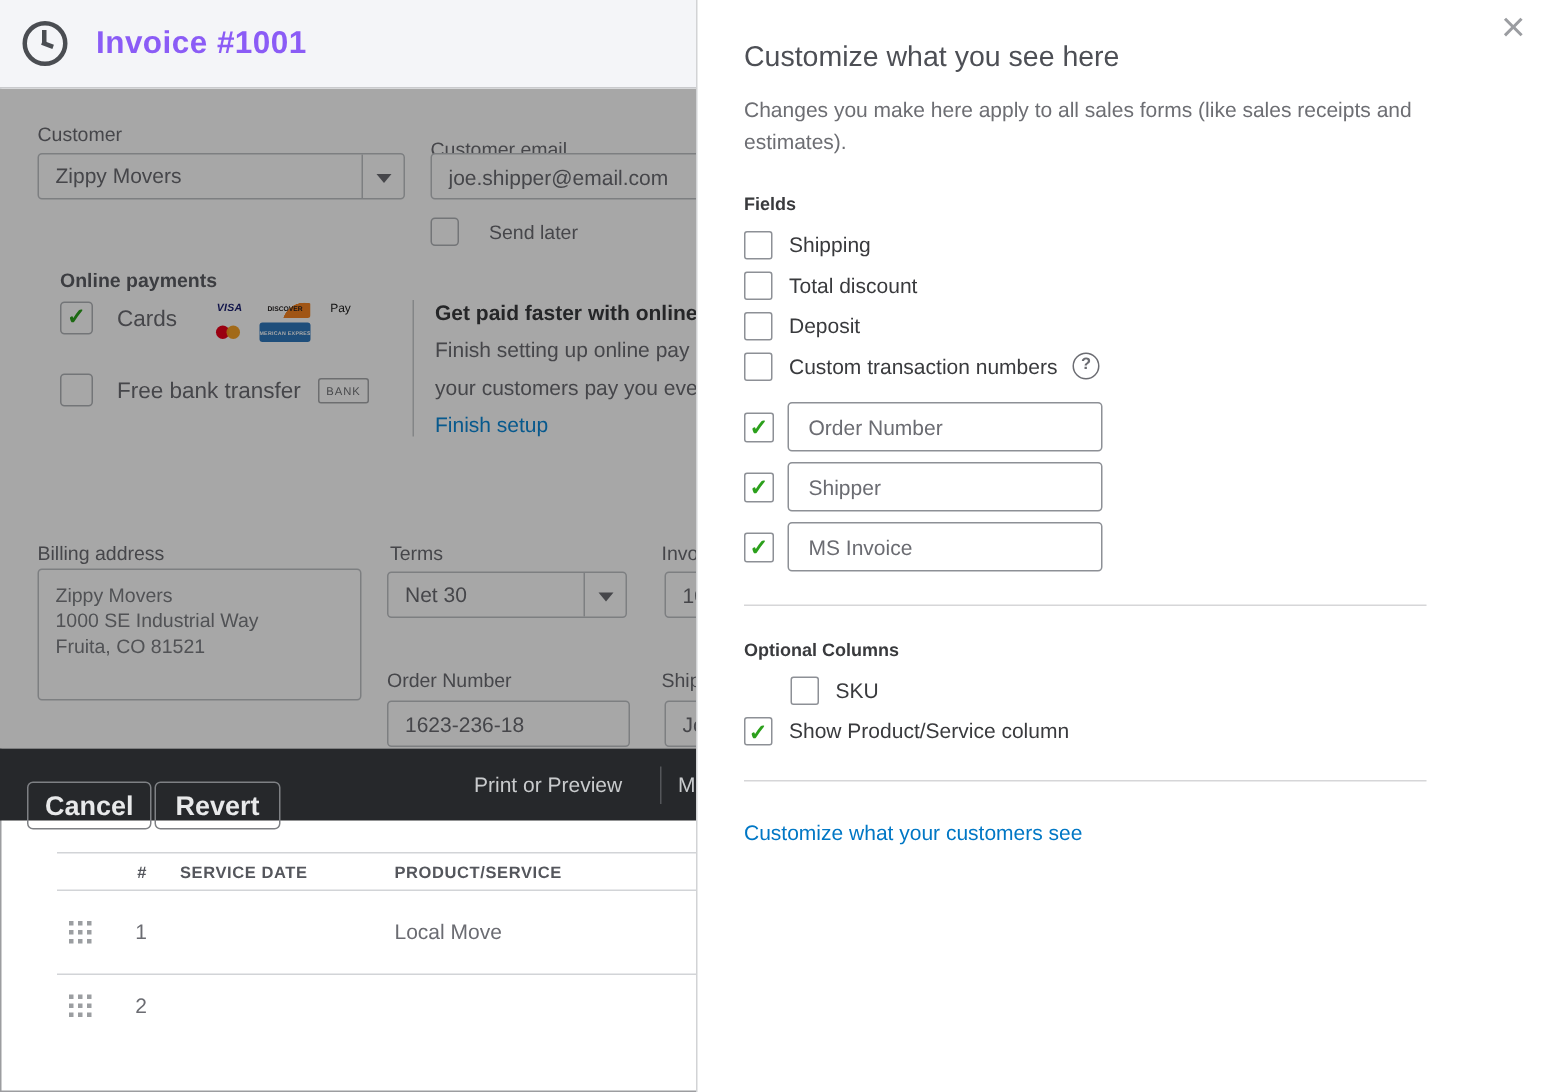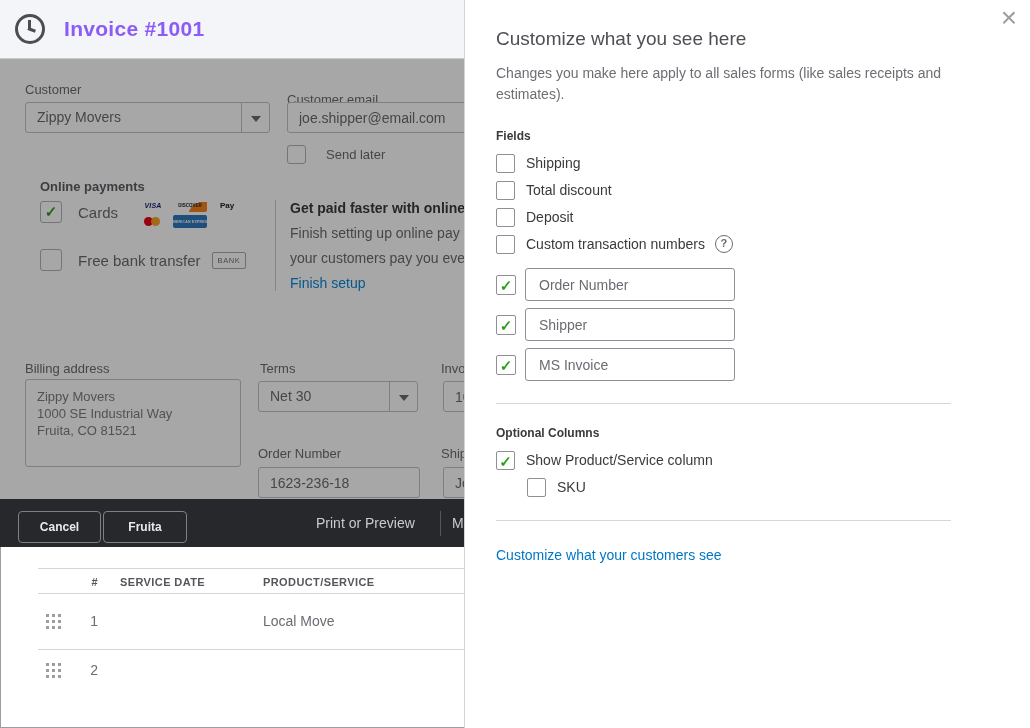--- a/index.html
+++ b/index.html
@@ -37,21 +37,21 @@
   .cb.checked::after { content:"\2713"; position:absolute; left:0; top:0; width:100%; height:100%;
         text-align:center; line-height:19px; font-size:15px; font-weight:700; color:#2ca01c; }
   .cb.noborder { border-color:transparent; }
 
   .cards-grid { display:grid; grid-template-columns:repeat(3,34px); gap:3px; }
   .card { height:13px; border-radius:2px; background:#fff; overflow:hidden; position:relative;
           display:flex; align-items:center; justify-content:center; }
   .card.visa span { color:#1a1f71; font-size:7px; font-weight:700; font-style:italic; letter-spacing:.2px; }
   .card.discover { background:radial-gradient(circle at 88% 135%, #f58220 0 42%, transparent 43%), #fff; }
   .card.discover span { color:#231f20; font-size:4.5px; font-weight:700; }
-  .card.applepay span { color:#1b1b1b; font-size:8px; font-weight:700; }
+  .card.applepay span { color:#1b1b1b; font-size:8px; font-weight:400; }
   .card.mc::before, .card.mc::after { content:""; position:absolute; top:2px; width:9px; height:9px; border-radius:50%; }
   .card.mc::before { left:8px; background:#eb001b; }
   .card.mc::after { left:15px; background:#f79e1b; opacity:.95; }
   .card.amex { background:#2e77bc; }
   .card.amex span { color:#fff; font-size:3.5px; font-weight:700; letter-spacing:.2px; white-space:nowrap; }
 
   .bank-badge { display:inline-block; border:1px solid #a7a9ac; border-radius:2px; background:#fff;
                 font-size:7.5px; letter-spacing:.6px; color:#6f7175; padding:3px 5px; }
 
   .getpaid { border-left:1px solid #c9cbce; padding-left:14px; width:200px; }
@@ -66,22 +66,22 @@
   .tbl { position:absolute; left:0; top:509px; right:0; bottom:0; }
   .hline { position:absolute; left:38px; right:0; height:1px; background:#d2d4d7; }
   .vline { position:absolute; top:0; bottom:0; width:0; border-left:1px dotted #b9bbbe; }
   .th { position:absolute; font-size:11px; font-weight:700; color:#54565c; letter-spacing:.4px; }
   .td { position:absolute; font-size:14px; color:#6b6c72; }
   .dots { position:absolute; width:3px; height:3px; background:#9b9ea1;
           box-shadow:6px 0 #9b9ea1,12px 0 #9b9ea1,0 6px #9b9ea1,6px 6px #9b9ea1,12px 6px #9b9ea1,0 12px #9b9ea1,6px 12px #9b9ea1,12px 12px #9b9ea1; }
 
   
   .inv-footer { position:relative; height:48px; background:#26282b; z-index:20; }
-  .btn { position:absolute; top:12px; height:32px; background:transparent; border:1px solid #7e8084;
-         border-radius:4px; color:#e8e9ea; font-size:12px; font-weight:700; font-family:"Liberation Sans",sans-serif; cursor:pointer; }
+  .btn { position:absolute; top:22px; height:32px; background:transparent; border:1px solid #7e8084;
+         border-radius:4px; color:#e8e9ea; font-size:18px; font-weight:700; font-family:"Liberation Sans",sans-serif; cursor:pointer; }
   .foot-link { position:absolute; top:0; line-height:48px; font-size:14px; color:#c9cbcd; cursor:pointer; white-space:nowrap; }
   .foot-div { position:absolute; left:440px; top:12px; width:1px; height:25px; background:#54565a; }
 
   
   .panel { position:relative; flex:1; background:#fff; border-left:1px solid #d2d3d5; padding:0 0 0 31px; overflow:hidden; }
   .close-x { position:absolute; top:4px; right:13px; font-size:28px; font-weight:300; color:#9b9da1; cursor:pointer; line-height:1; }
   .p-title { margin-top:28px; font-size:19px; font-weight:400; color:#4d4f55; }
   .p-desc { margin-top:13px; font-size:14px; color:#6d6e73; line-height:21px; max-width:458px; }
   .p-head { margin:24px 0 10px; font-size:12px; font-weight:700; color:#393a3d; }
   .chk-row { display:flex; align-items:center; margin-bottom:7px; min-height:20px; }
@@ -206,21 +206,21 @@
           <span class="td" style="left:68px;top:94px;width:30px;text-align:right">2</span>
           <span class="td" style="left:263px;top:94px"></span>
         </div>
       </div>
 
       <div class="dim"></div>
     </div>
 
     <div class="inv-footer">
       <button class="btn" style="left:18px;width:83px">Cancel</button>
-      <button class="btn" style="left:103px;width:84px">Fruita</button>
+      <button class="btn" style="left:103px;width:84px">Revert</button>
       <span class="foot-link" style="left:316px">Print or Preview</span>
       <span class="foot-div"></span>
       <span class="foot-link" style="left:452px">Ma</span>
     </div>
   </div>
 
   <aside class="panel">
     <span class="close-x">×</span>
 
     <h1 class="p-title">Customize what you see here</h1>
@@ -256,26 +256,26 @@
     </div>
     <div class="cf-row">
       <span class="cb checked"></span>
       <input readonly="" value="MS Invoice" style="">
     </div>
 
     <div class="divider" style="margin-top:22px"></div>
 
     <h2 class="p-head" style="margin-top:22px">Optional Columns</h2>
 
+    <div class="chk-row indent">
+      <span class="cb"></span>
+      <span class="lbl">SKU</span>
+    </div>
     <div class="chk-row">
       <span class="cb noborder checked"></span>
       <span class="lbl">Show Product/Service column</span>
-    </div>
-    <div class="chk-row indent">
-      <span class="cb"></span>
-      <span class="lbl">SKU</span>
     </div>
 
     <div class="divider" style="margin-top:23px"></div>
 
     <div class="p-link">Customize what your customers see</div>
   </aside>
 </div>
 
 </body></html>

